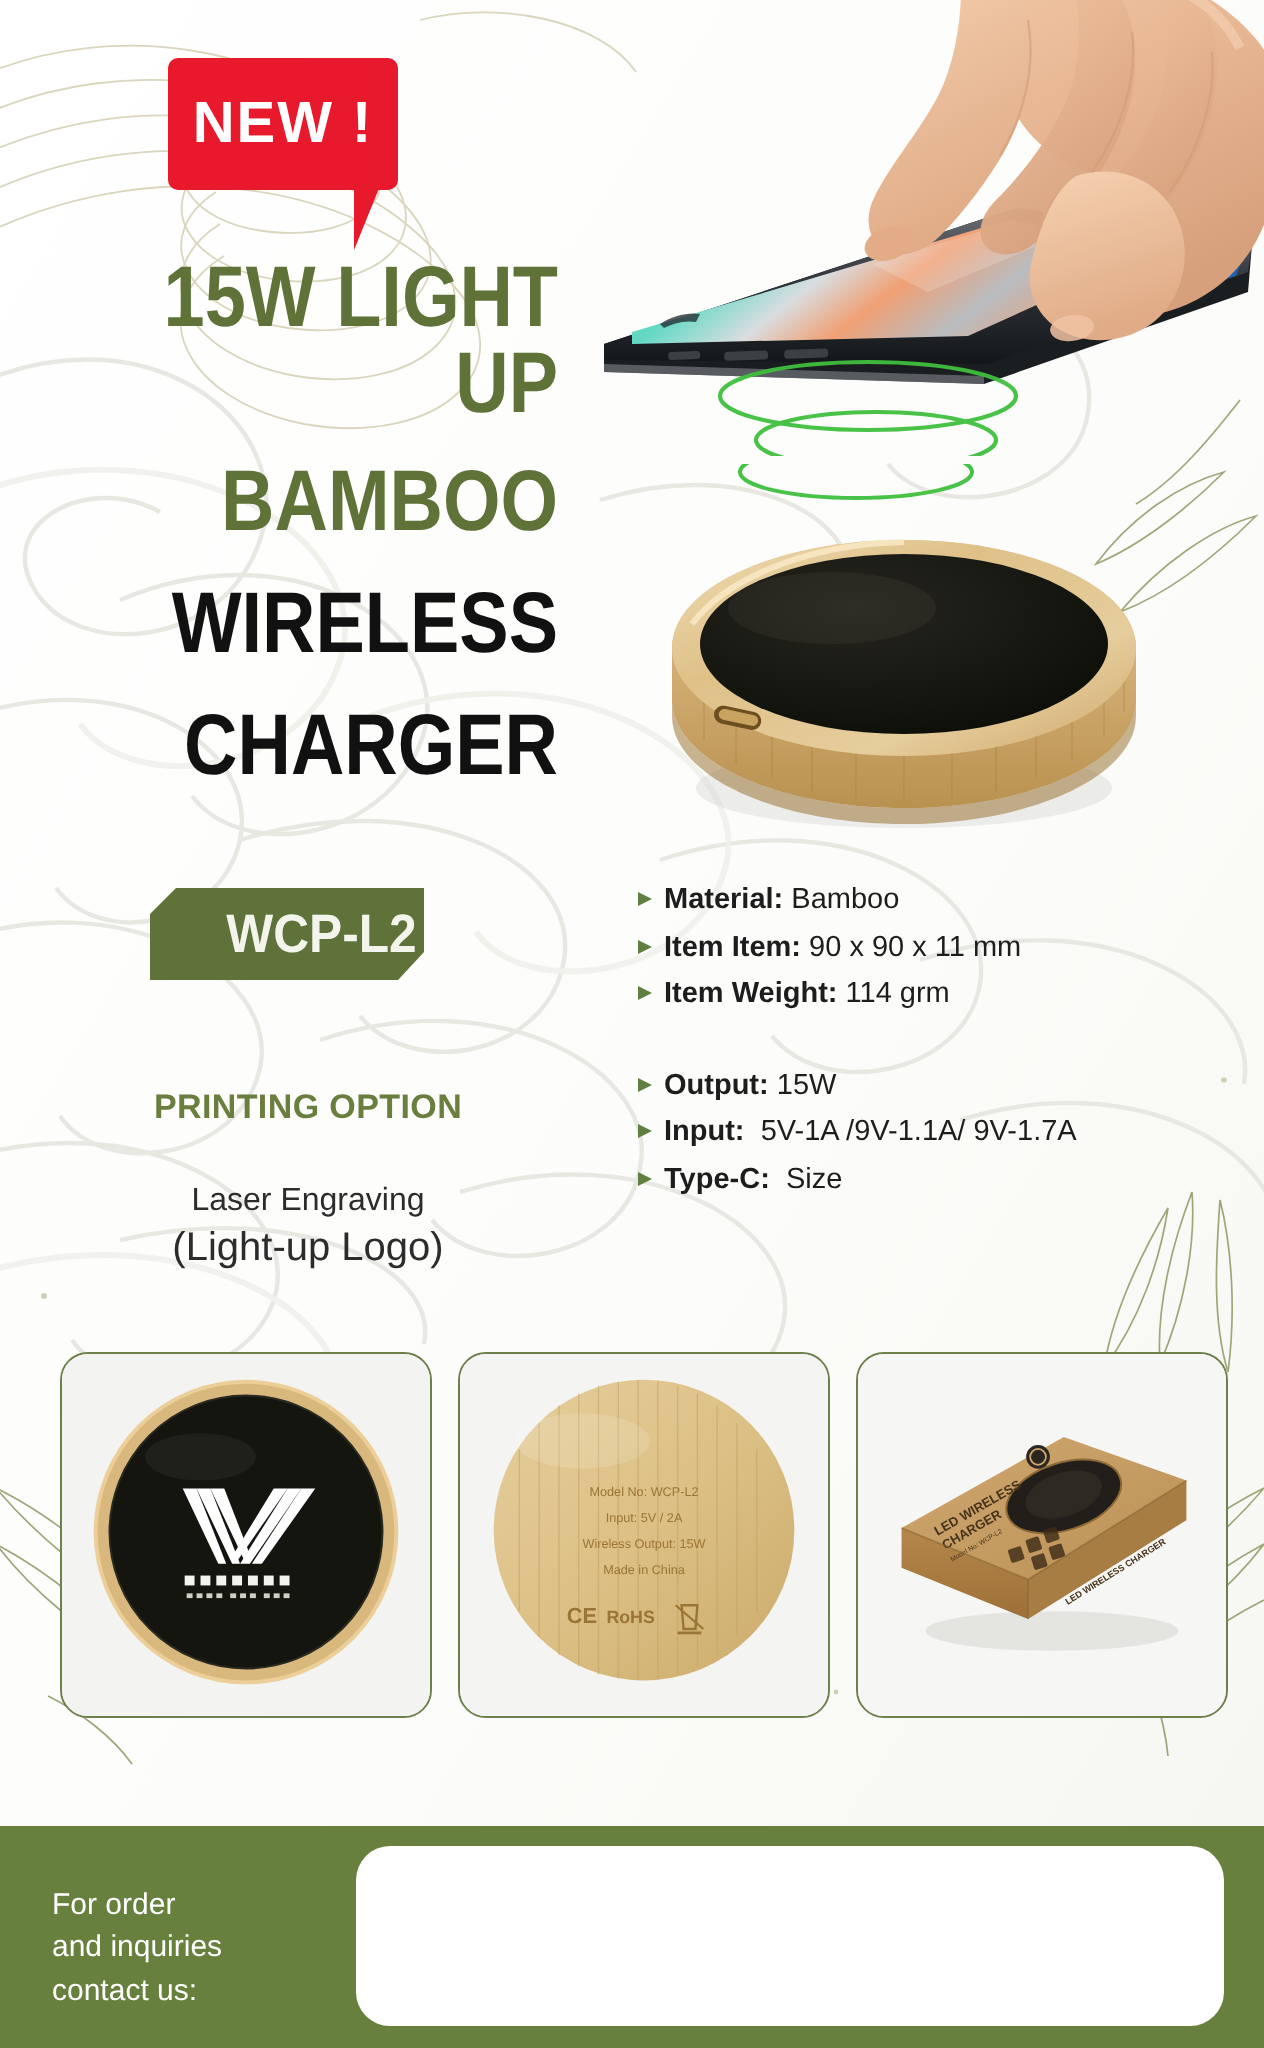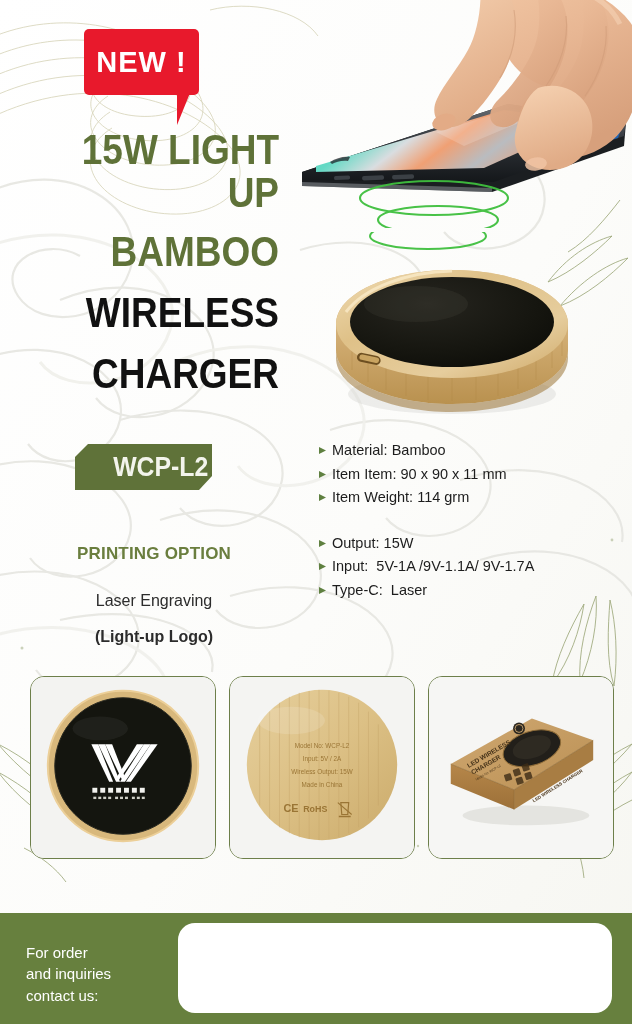--- a/index.html
+++ b/index.html
@@ -64,28 +64,28 @@
     font-family:"Liberation Sans Narrow","Liberation Sans", sans-serif;
     transform:scaleX(0.92);
   }
 
   
   .printing { position:absolute; left:4px; top:544px; width:300px; z-index:5; text-align:center; }
   .printing .head {
     font-size:17px; font-weight:bold; color:#6a7e3e; letter-spacing:0.2px;
   }
   .printing .l1 { font-size:16px; color:#2c2c2c; margin-top:28px; }
-  .printing .l2 { font-size:16px; color:#2c2c2c; margin-top:18px;font-weight:bold; }
+  .printing .l2 { font-size:20px; color:#2c2c2c; margin-top:3px; }
 
   
   .specs { position:absolute; left:318px; top:440px; width:300px; z-index:5; }
   .spec-row { display:flex; align-items:baseline; margin-bottom:3px; }
   .spec-arrow { width:14px; flex:0 0 14px; padding-top:1px; }
   .spec-text { font-size:14.5px; color:#1d1d1d; line-height:1.42; white-space:nowrap; }
-  .spec-text b { font-weight:normal; }
+  .spec-text b { font-weight:bold; }
   .specs-gap { height:22px; }
 
   
   .cards { position:absolute; left:0; top:676px; width:632px; height:186px; z-index:5; }
   .card {
     position:absolute; top:0; width:186px; height:183px;
     border:1.6px solid #6d7f4a; border-radius:14px; background:#f2f2f0;
     overflow:hidden;
   }
   .card.c1 { left:30px; }
@@ -407,21 +407,21 @@
       </span>
       <span class="spec-text"><b>Input:</b>&nbsp;&nbsp;<span>5V-1A /9V-1.1A/ 9V-1.7A</span></span>
     </div>
 
     <div class="spec-row">
       <span class="spec-arrow">
         <svg width="9" height="9" viewBox="0 0 9 9">
             <path d="M1,1 L8,4.5 L1,8 Z" fill="#5f8040"></path>
           </svg>
       </span>
-      <span class="spec-text"><b>Type-C:</b>&nbsp;&nbsp;<span>Laser</span></span>
+      <span class="spec-text"><b>Type-C:</b>&nbsp;&nbsp;<span>Size</span></span>
     </div>
 
   </div>
 
   <div class="cards">
 
     <div class="card c1">
       <svg width="100%" height="100%" viewBox="0 0 186 183">
         <rect width="186" height="183" fill="#f3f3f1"></rect>
         <circle cx="93" cy="90" r="76" fill="#d8b87c"></circle>

